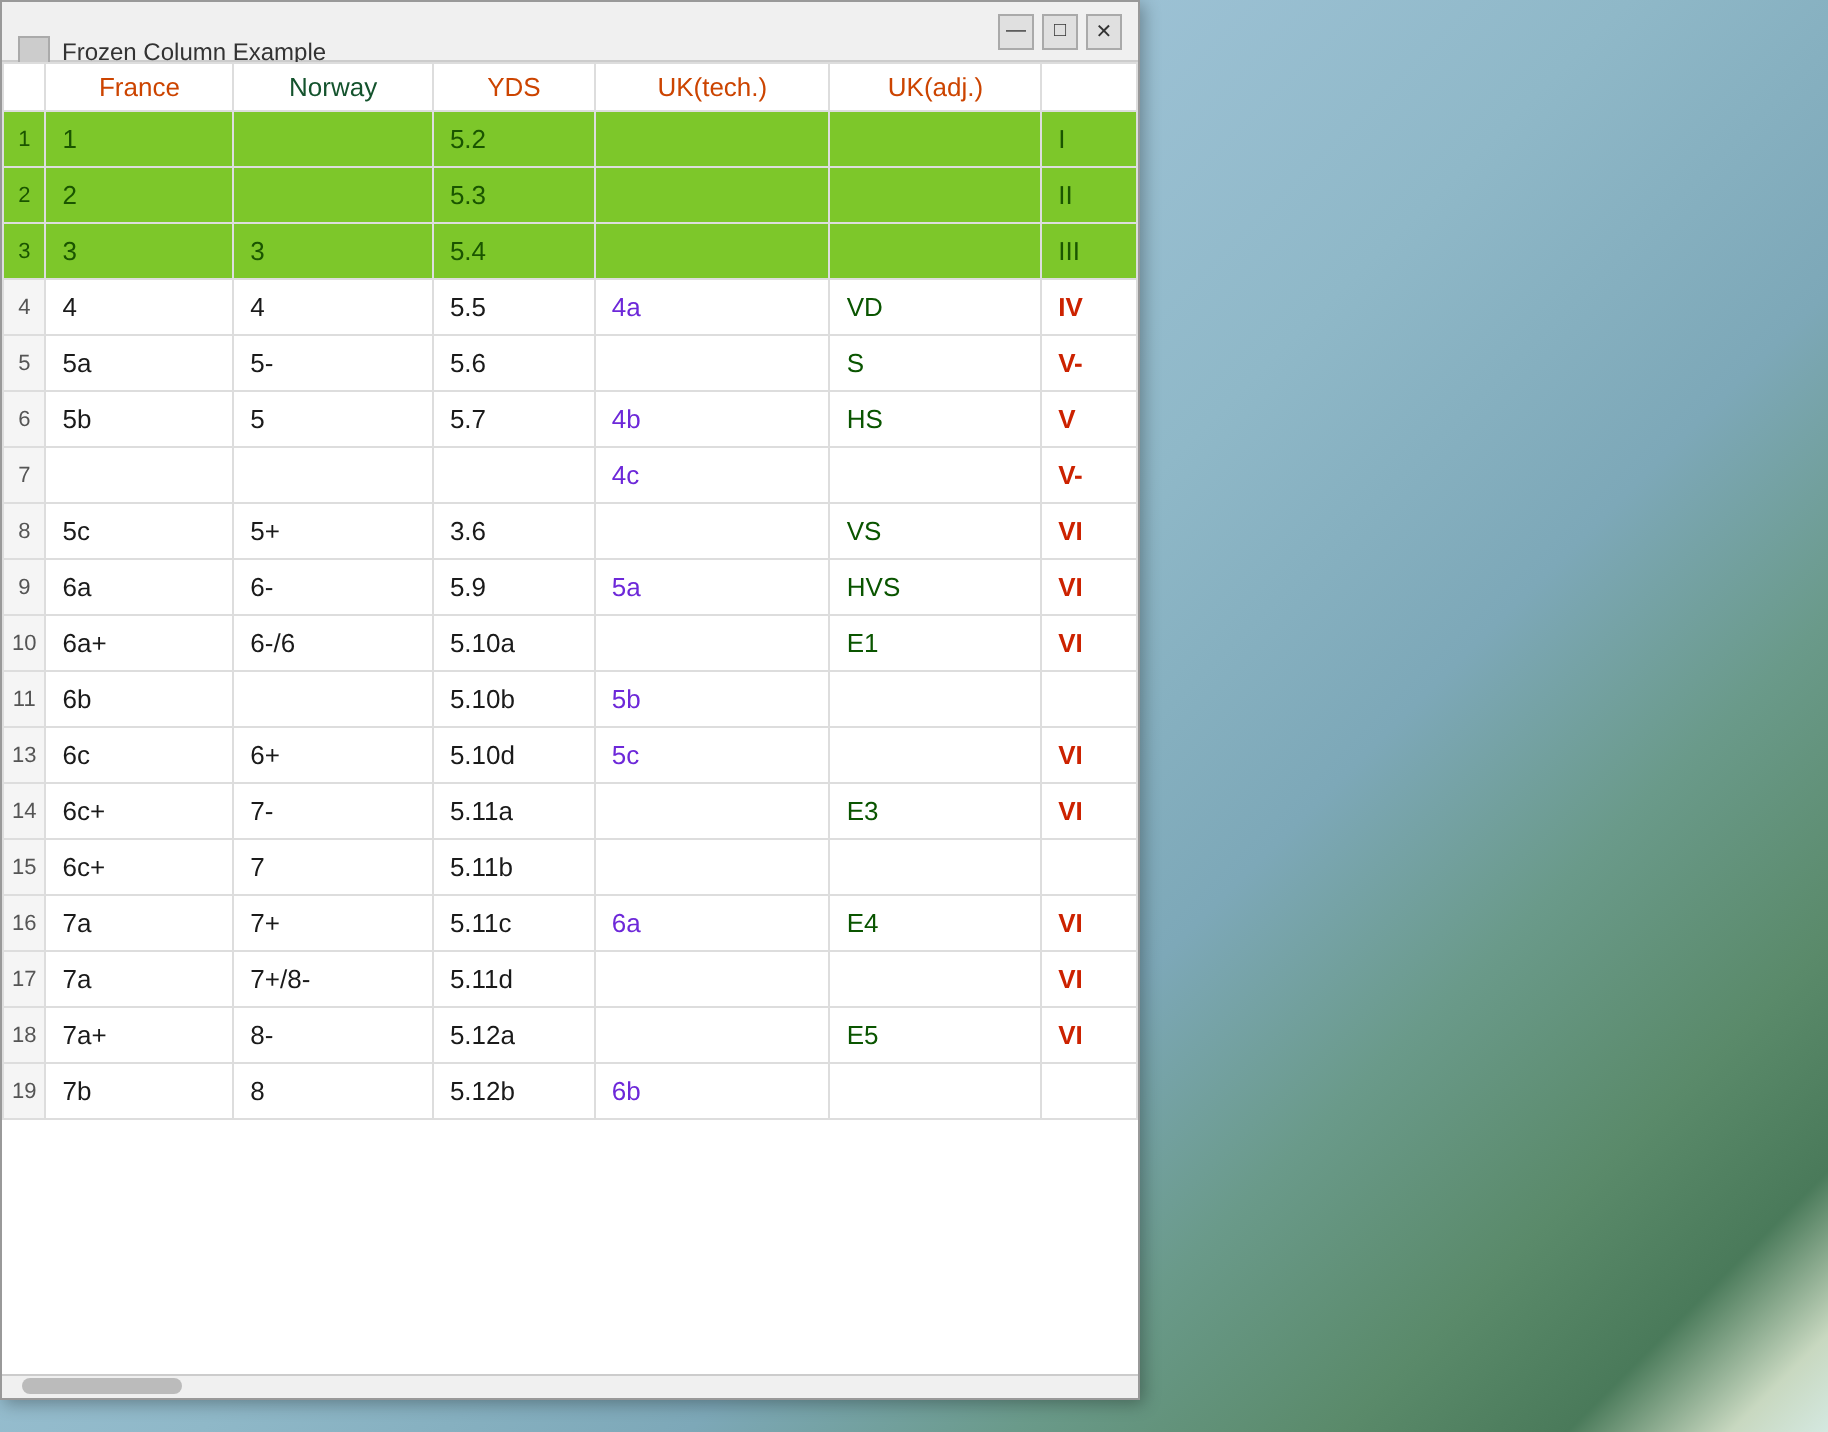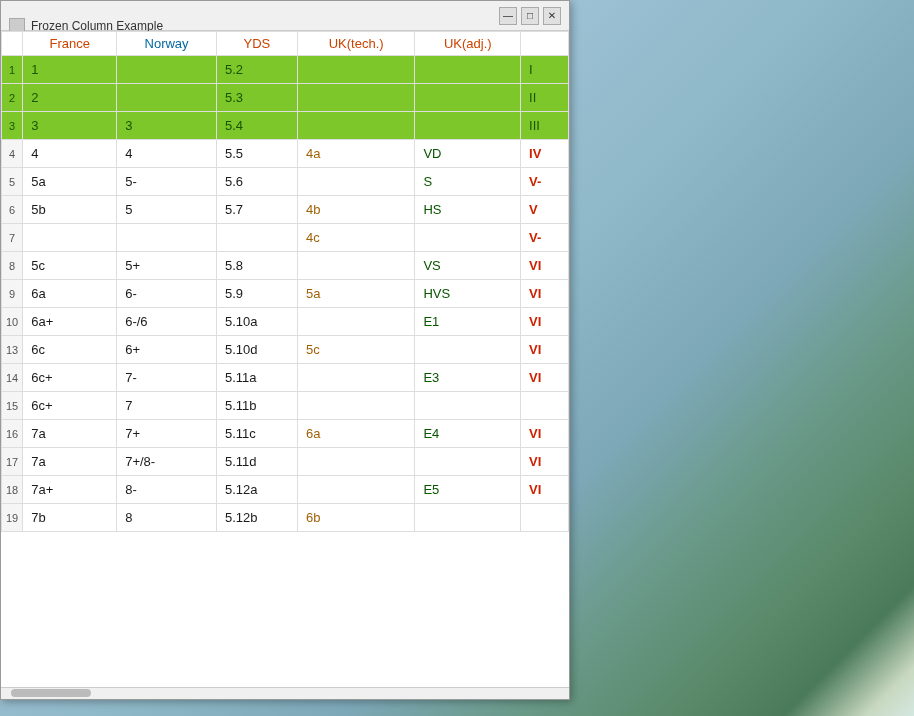--- a/index.html
+++ b/index.html
@@ -116,40 +116,40 @@
     tbody tr td:first-child {
       color: #555;
       font-size: 11px;
       text-align: center;
       background: #f5f5f5;
       padding: 2px 4px;
       width: 20px;
     }
 
     .col-france { color: #cc4400; font-weight: normal; }
-    .col-norway { color: #0369a1; font-weight: normal; }
+    .col-norway { color: #14532d; font-weight: normal; }
     .col-yds { color: #cc4400; font-weight: normal; }
     .col-uk-tech { color: #cc4400; font-weight: normal; }
     .col-uk-adj { color: #cc4400; font-weight: normal; }
 
     .row-green {
       background-color: #7dc72a;
     }
     .row-green td {
       background-color: #7dc72a !important;
       color: #1a5500;
     }
     .row-green td:first-child {
       color: #1a5500 !important;
     }
 
     .cell-france { color: #1a1a1a; }
     .cell-norway { color: #1a1a1a; }
     .cell-yds { color: #1a1a1a; }
-    .cell-uk { color: #a16207; }
+    .cell-uk { color: #6d28d9; }
     .cell-ukadj { color: #0a5500; }
     .cell-uiaa { color: #cc2200; font-weight: bold; }
 
     .scrollbar-area {
       height: 12px;
       background: #f0f0f0;
       border-top: 1px solid #ccc;
       position: relative;
     }
 
@@ -253,21 +253,21 @@
             <td class="cell-norway"></td>
             <td class="cell-yds"></td>
             <td class="cell-uk">4c</td>
             <td class="cell-ukadj"></td>
             <td class="cell-uiaa">V-</td>
           </tr>
           <tr>
             <td>8</td>
             <td class="cell-france">5c</td>
             <td class="cell-norway">5+</td>
-            <td class="cell-yds">5.8</td>
+            <td class="cell-yds">3.6</td>
             <td class="cell-uk"></td>
             <td class="cell-ukadj">VS</td>
             <td class="cell-uiaa">VI</td>
           </tr>
           <tr>
             <td>9</td>
             <td class="cell-france">6a</td>
             <td class="cell-norway">6-</td>
             <td class="cell-yds">5.9</td>
             <td class="cell-uk">5a</td>
@@ -277,20 +277,29 @@
           <tr>
             <td>10</td>
             <td class="cell-france">6a+</td>
             <td class="cell-norway">6-/6</td>
             <td class="cell-yds">5.10a</td>
             <td class="cell-uk"></td>
             <td class="cell-ukadj">E1</td>
             <td class="cell-uiaa">VI</td>
           </tr>
           <tr>
+            <td>11</td>
+            <td class="cell-france">6b</td>
+            <td class="cell-norway"></td>
+            <td class="cell-yds">5.10b</td>
+            <td class="cell-uk">5b</td>
+            <td class="cell-ukadj"></td>
+            <td class="cell-uiaa"></td>
+          </tr>
+          <tr>
             <td>13</td>
             <td class="cell-france">6c</td>
             <td class="cell-norway">6+</td>
             <td class="cell-yds">5.10d</td>
             <td class="cell-uk">5c</td>
             <td class="cell-ukadj"></td>
             <td class="cell-uiaa">VI</td>
           </tr>
           <tr>
             <td>14</td>

